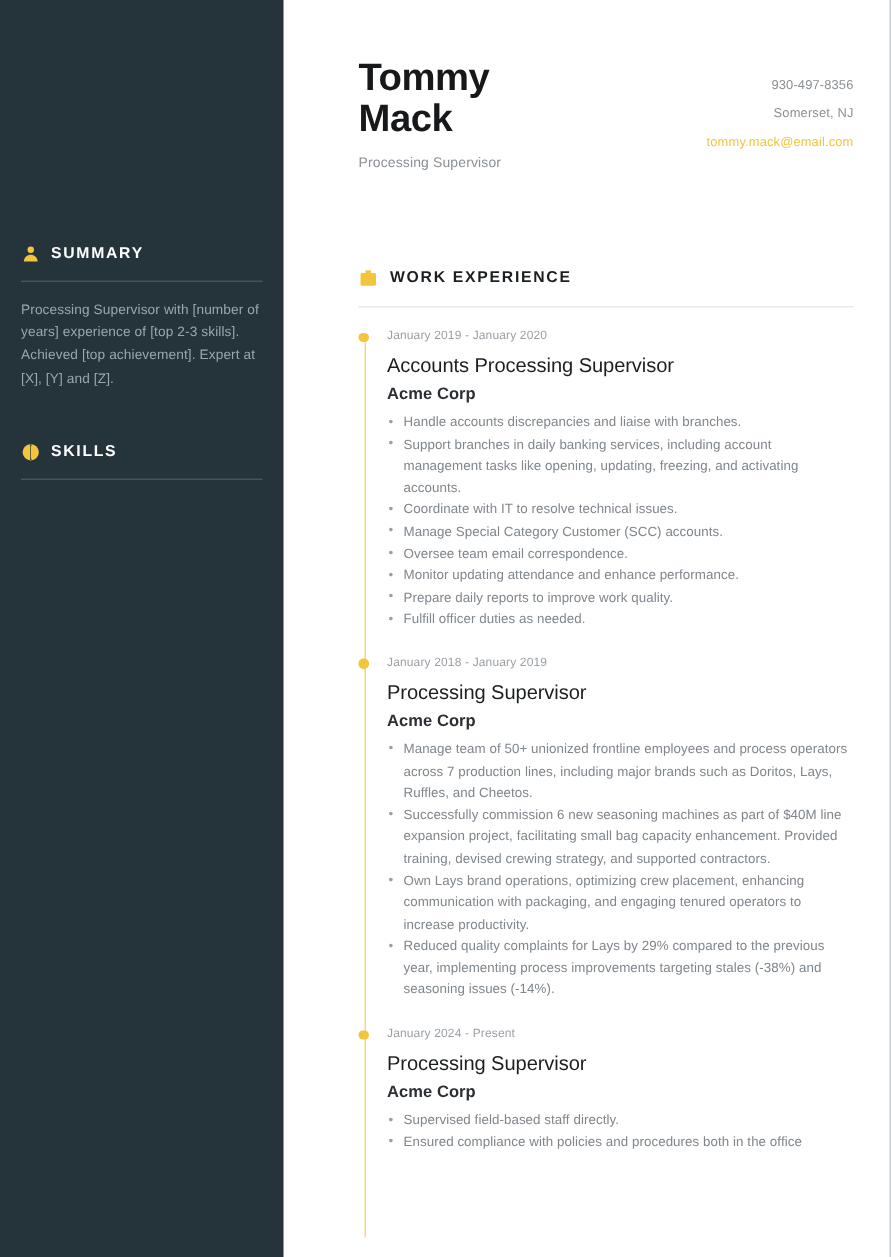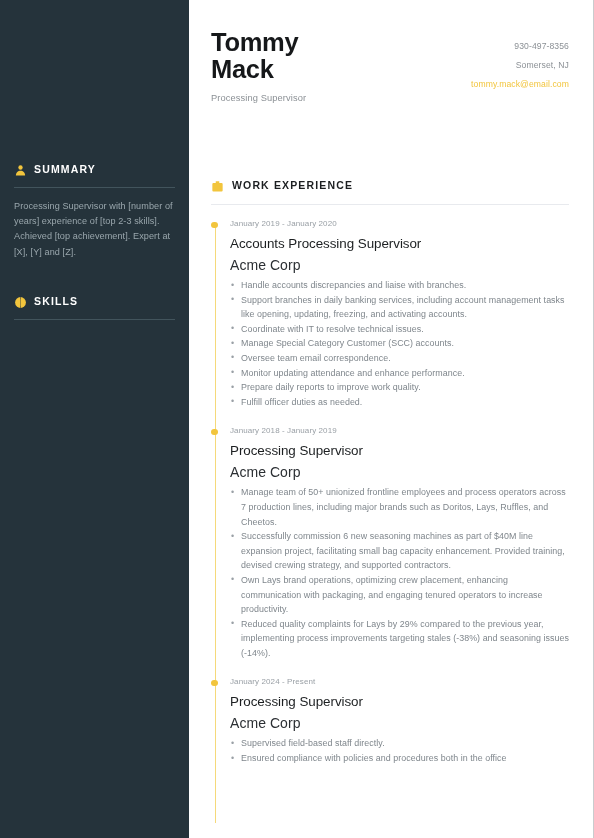--- a/index.html
+++ b/index.html
@@ -67,21 +67,22 @@
     letter-spacing: 0.08px;
   }
 
   .summary-block { position: absolute; top: 160px; left: 14px; right: 14px; }
   .skills-block  { position: absolute; top: 292px; left: 14px; right: 14px; }
 
   
   .main {
     flex: 1 1 auto;
     position: relative;
-    padding: 0 24px 0 22px;
+    padding: 10px 24px 0 22px;
+    margin-left: 28px;
   }
 
   
   .header {
     display: flex;
     justify-content: space-between;
     align-items: flex-start;
     padding-top: 29px;
   }
 
@@ -185,22 +186,22 @@
 
   .entry-role {
     font-size: 13.4px;
     color: #1c1f21;
     margin-top: 6px;
     line-height: 17px;
     letter-spacing: -0.05px;
   }
 
   .entry-company {
-    font-size: 14px;
-    font-weight: normal;
+    font-size: 11px;
+    font-weight: bold;
     color: #2b2f33;
     margin-top: 5px;
     letter-spacing: 0.05px;
   }
 
   .bullets { margin-top: 5px; list-style: none; }
 
   .bullets li {
     position: relative;
     font-size: 8.9px;

